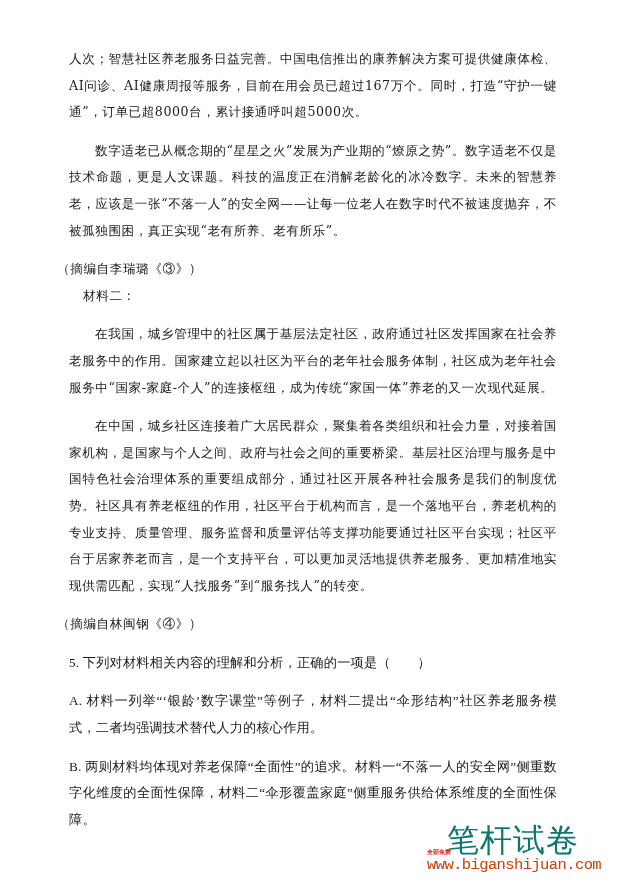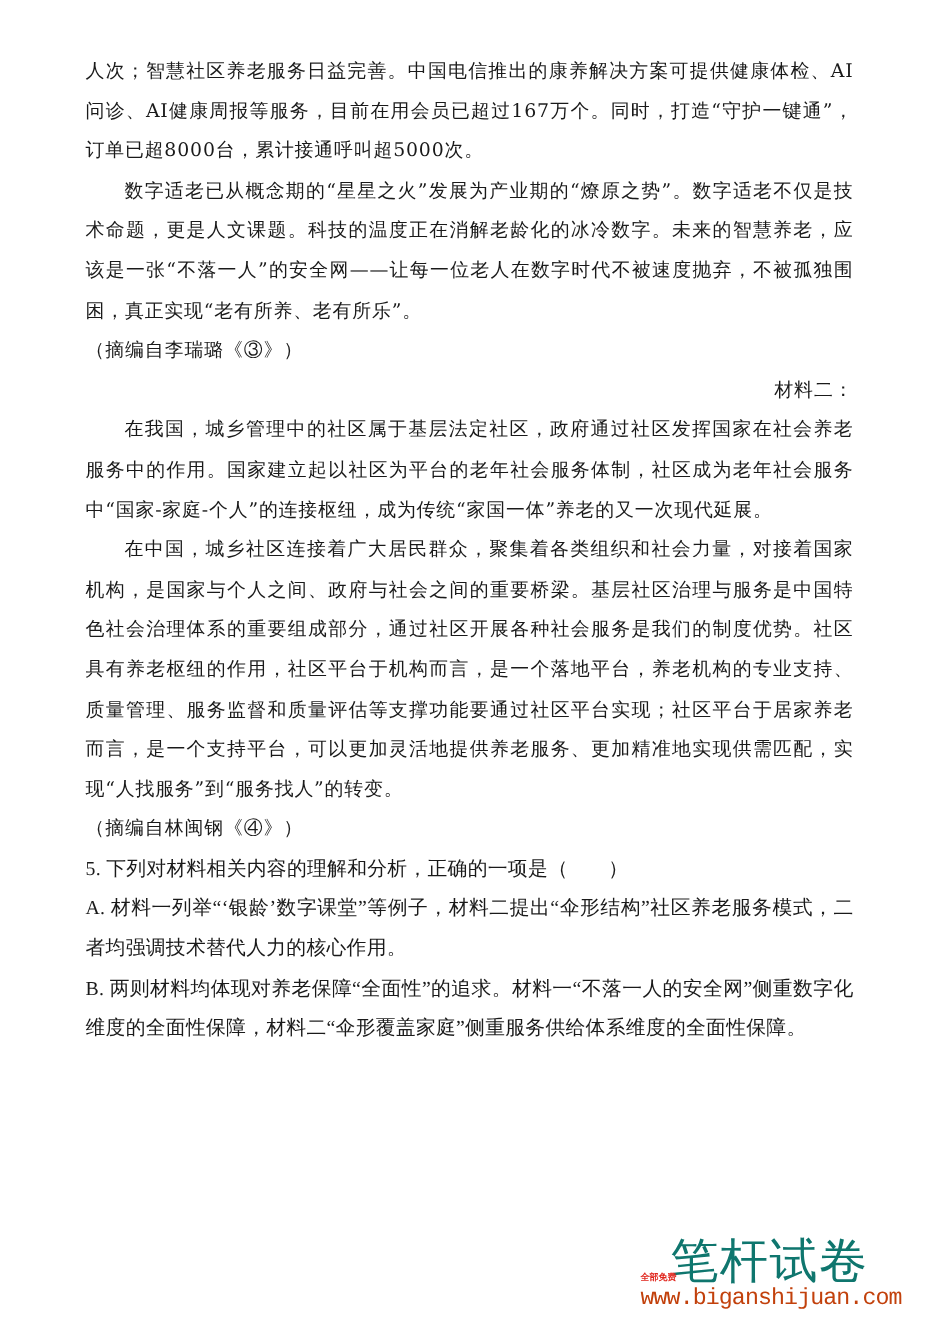--- a/index.html
+++ b/index.html
@@ -15,21 +15,21 @@
       font-family: "DejaVu Serif", "Liberation Serif", serif;
       color: #1a1a1a;
     }
     .page {
       position: absolute;
       left: 57px;
       top: 34px;
       width: 512px;
     }
     .para {
-      margin: 0;
+      margin: 12px;
       font-size: 12.6px;
       line-height: 26.6px;
       text-align: justify;
       text-align-last: left;
       letter-spacing: 0.55px;
       word-break: break-all;
     }
     .para.indent {
       text-indent: 26px;
     }
@@ -40,21 +40,20 @@
       text-align: left;
       padding-right: 6px;
       letter-spacing: 0.6px;
     }
     .heading {
       margin: 0;
       font-size: 12.6px;
       line-height: 26.6px;
       text-indent: 26px;
       letter-spacing: 0.6px;
-      text-align: right;
     }
     .question {
       font-family: "Liberation Serif", "DejaVu Serif", serif;
       font-size: 13.2px;
       letter-spacing: 0.2px;
     }
     .watermark {
       position: absolute;
       left: 427px;
       top: 826px;

